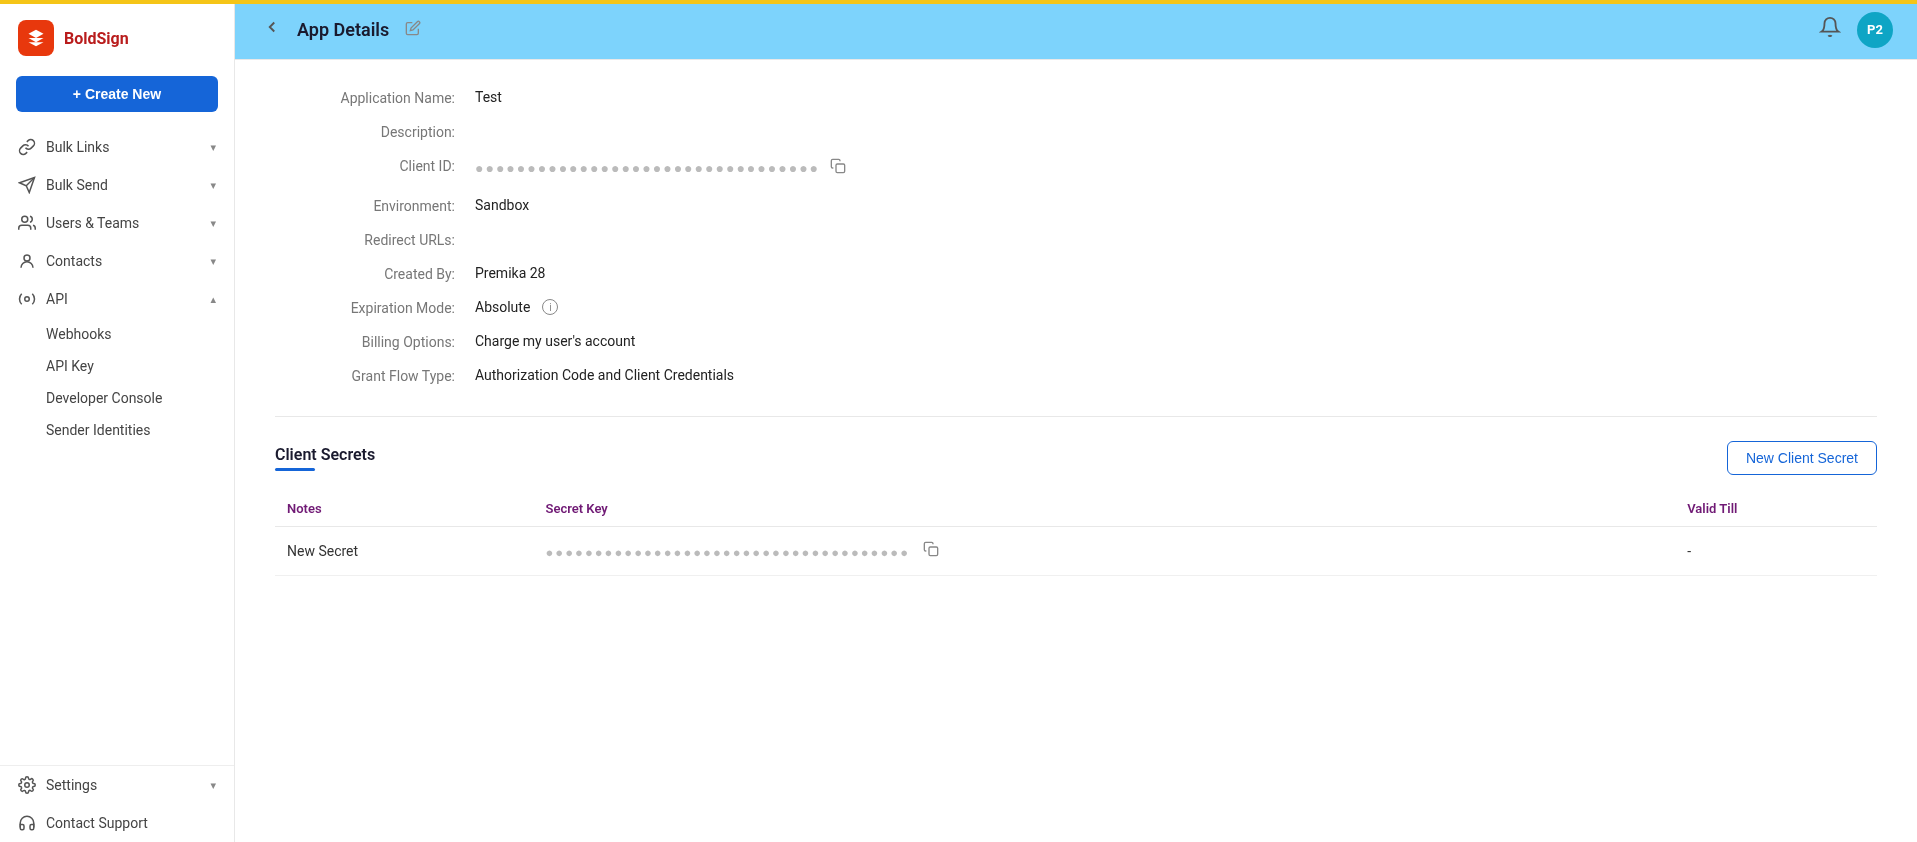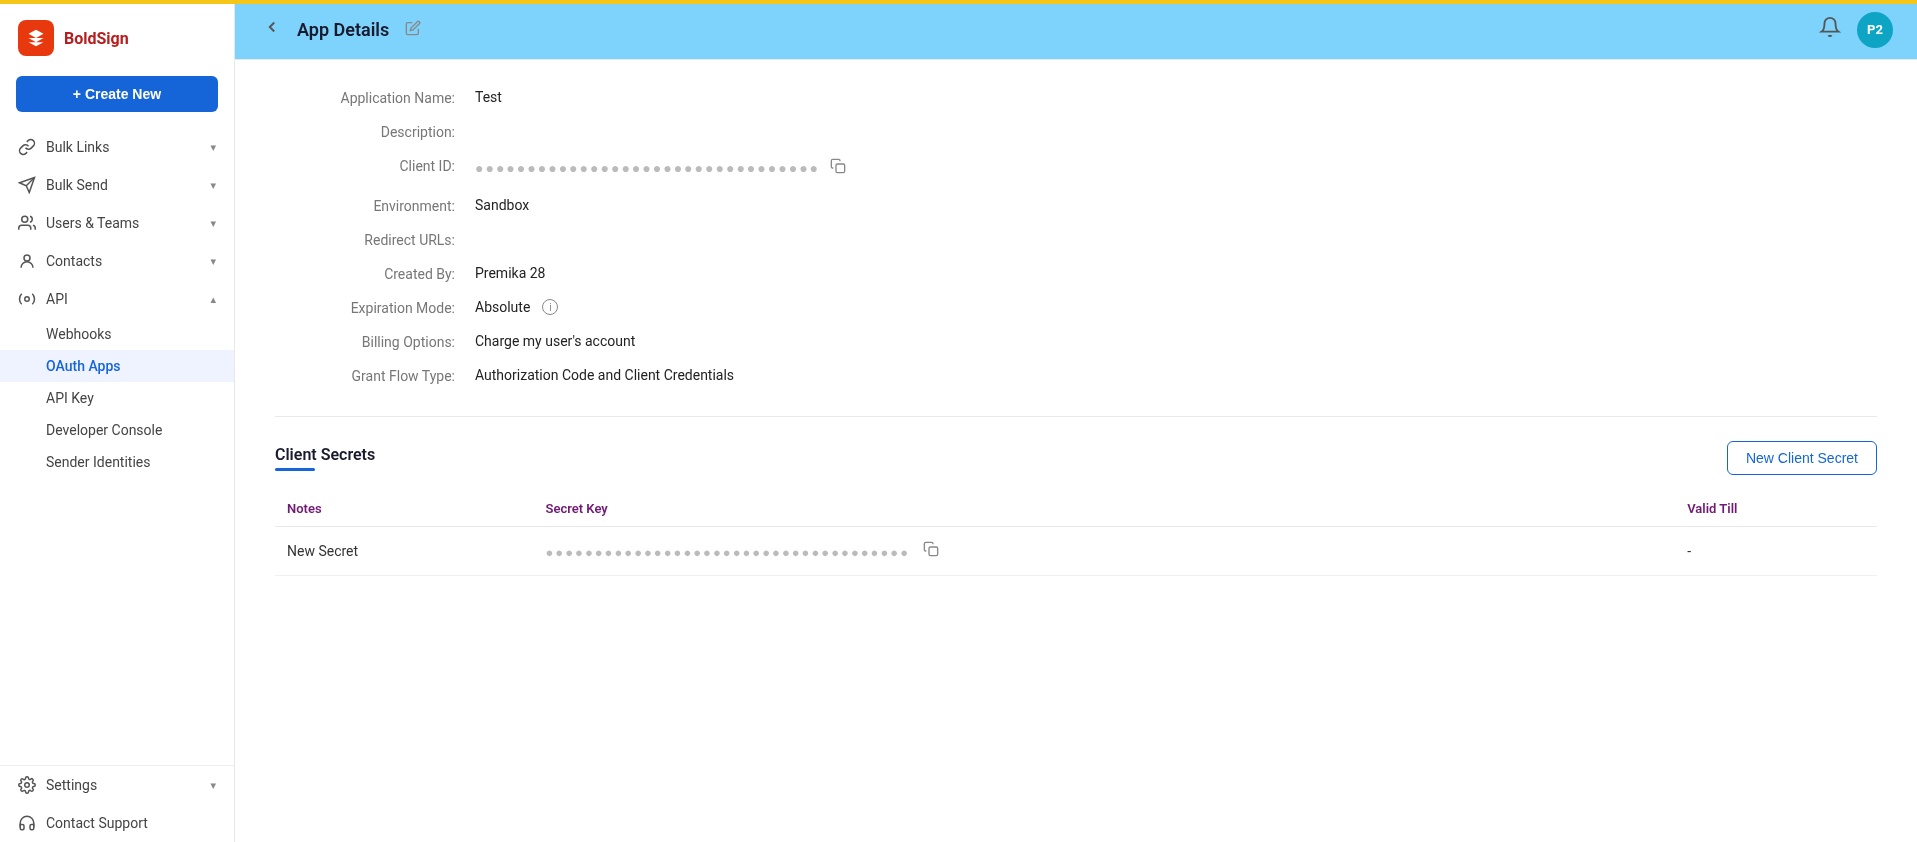--- a/index.html
+++ b/index.html
@@ -379,23 +379,20 @@
         <circle cx="12" cy="12" r="3"></circle>
         <path d="M19.07 4.93a10 10 0 0 1 0 14.14M4.93 4.93a10 10 0 0 0 0 14.14"></path>
       </svg>
       <span>API</span>
     </div>
     <span class="nav-arrow">▴</span>
   </div>
 
   <div class="sub-nav-item">
     <span>Webhooks</span>
-  </div>
-  <div class="sub-nav-item active">
-    <span>OAuth Apps</span>
   </div>
   <div class="sub-nav-item">
     <span>API Key</span>
   </div>
   <div class="sub-nav-item">
     <span>Developer Console</span>
   </div>
   <div class="sub-nav-item">
     <span>Sender Identities</span>
   </div>

